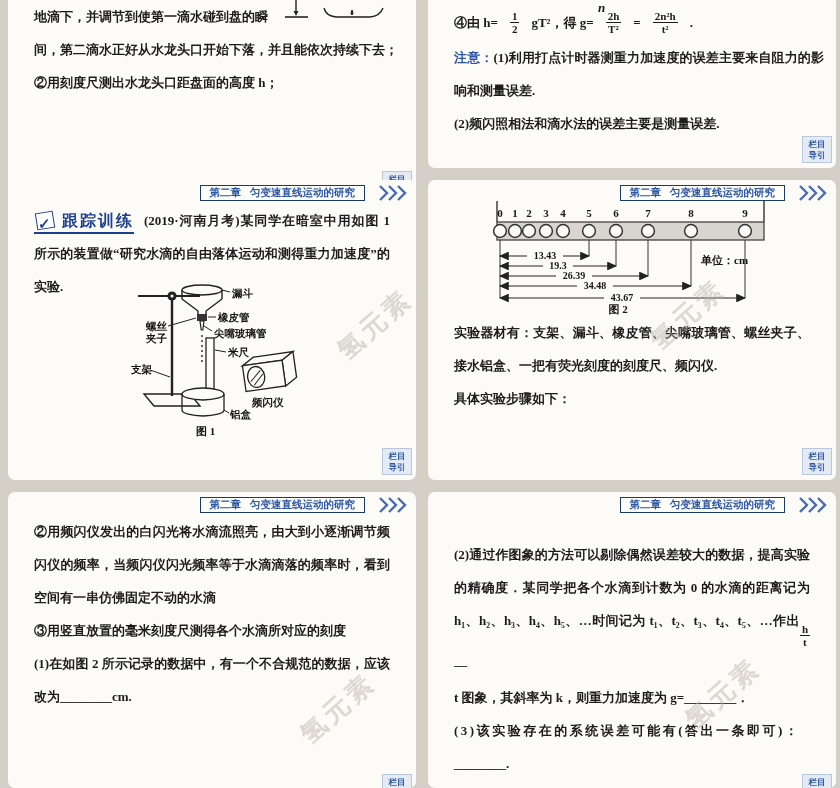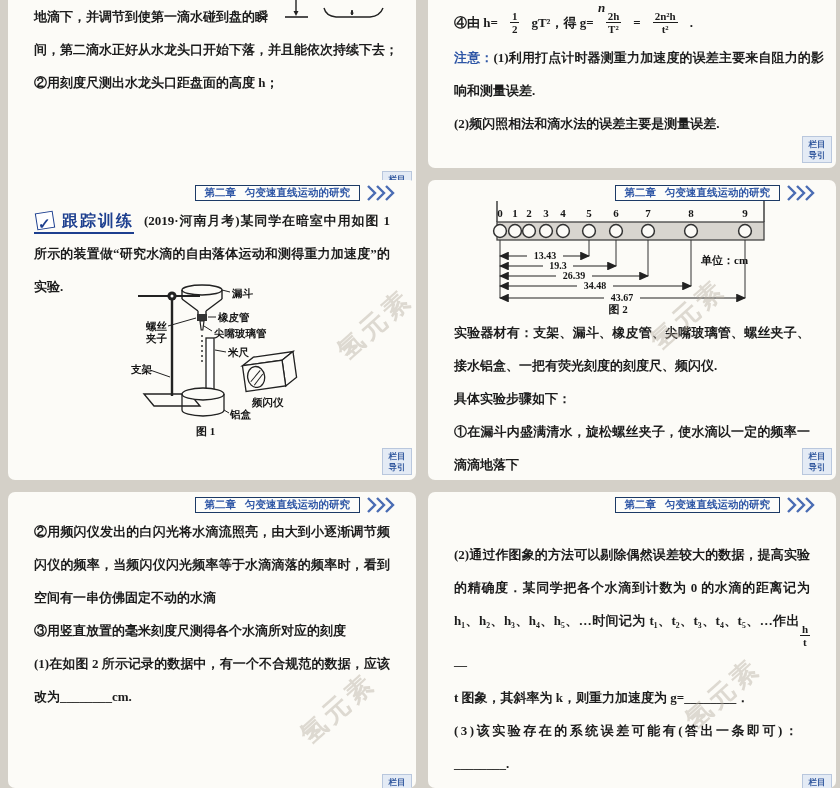--- a/index.html
+++ b/index.html
@@ -2,21 +2,21 @@
 <html><head>
 <meta charset="utf-8">
 <style>
   html,body{margin:0;padding:0;}
   body{background:#b9b5ad;font-family:"Liberation Serif","DejaVu Serif",serif;}
   #canvas{position:relative;width:840px;height:788px;background:#d4d0c8;overflow:hidden;}
   .slide{position:absolute;background:#fcfbf7;border-radius:7px;overflow:hidden;
          color:#1c1c1c;font-weight:700;font-size:13px;line-height:33px;}
   .slide.cut-top{border-radius:0 0 7px 7px;}
   
-  .hdr{position:absolute;top:5px;right:18px;display:flex;align-items:center;gap:6px;justify-content:flex-end;}
+  .hdr{position:absolute;top:5px;right:6px;display:flex;align-items:center;gap:13px;justify-content:flex-end;}
   .hdr-box{border:1.4px solid #1c3a66;background:#fdfdfa;color:#2d55a5;
            font-size:10.5px;font-weight:700;line-height:14px;padding:0 9px;white-space:nowrap;}
   .hdr-box .sp{display:inline-block;width:9px;}
   
   .navb{position:absolute;width:24px;padding:2px 2px;background:#e4ebf5;border:1px solid #b9c7dd;
         color:#33599f;font-size:8.5px;line-height:10.5px;text-align:center;font-weight:700;cursor:pointer;}
   
   .p{margin:0;padding:0 26px;text-align:justify;}
   .blue{color:#2d55a5;}
   
@@ -247,21 +247,20 @@
       <line x1="42" y1="108" x2="287" y2="108" stroke="#222" stroke-width="1.1" marker-start="url(#arS)" marker-end="url(#arE)"></line>
       <rect x="146" y="102" width="36" height="11" fill="#fcfbf7"></rect>
       <text x="164" y="111" font-size="10" text-anchor="middle">43.67</text>
 
       <text x="243" y="74" font-size="11">单位：cm</text>
       <text x="160" y="123" font-size="11" text-anchor="middle">图 2</text>
     </svg>
     <div style="position:absolute;top:136px;left:0;right:0;">
       <div class="p">实验器材有：支架、漏斗、橡皮管、尖嘴玻璃管、螺丝夹子、接水铝盒、一把有荧光刻度的刻度尺、频闪仪.</div>
       <div class="p">具体实验步骤如下：</div>
-      <div class="p">①在漏斗内盛满清水，旋松螺丝夹子，使水滴以一定的频率一滴滴地落下</div>
     </div>
     <div class="wm" style="left:215px;top:118px;">氢元素</div>
     <div class="navb" style="right:4px;bottom:5px;">
       <div>栏目</div>
       <div>导引</div>
     </div>
   </div>
 
   <div class="slide" style="left:8px;top:492px;width:408px;height:296px;">
     <div class="hdr">

